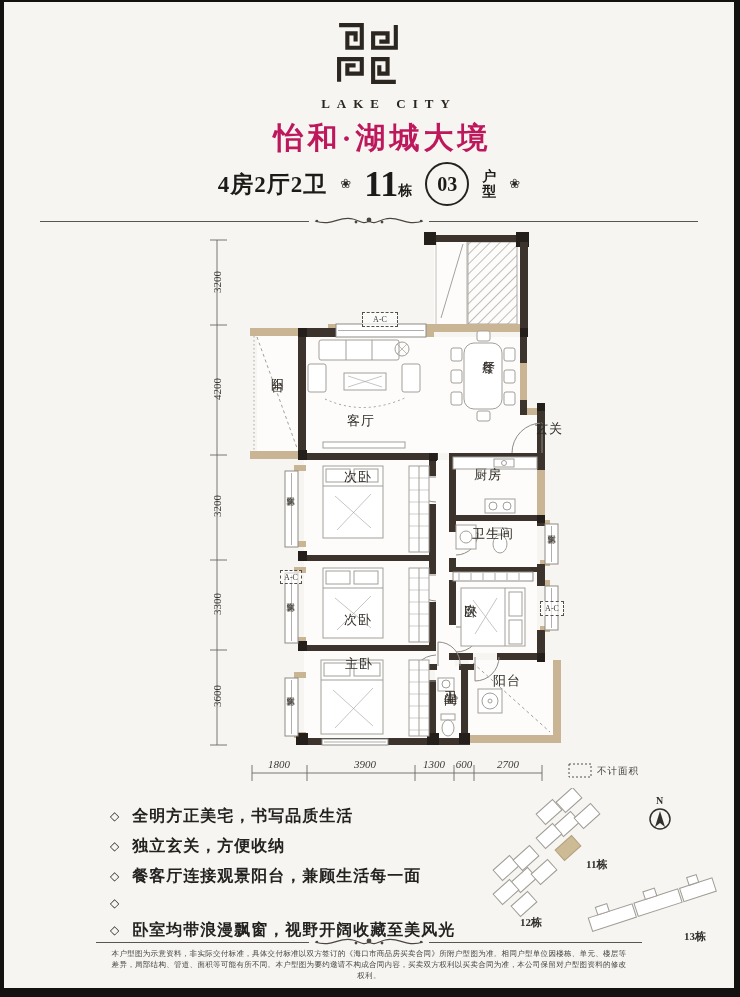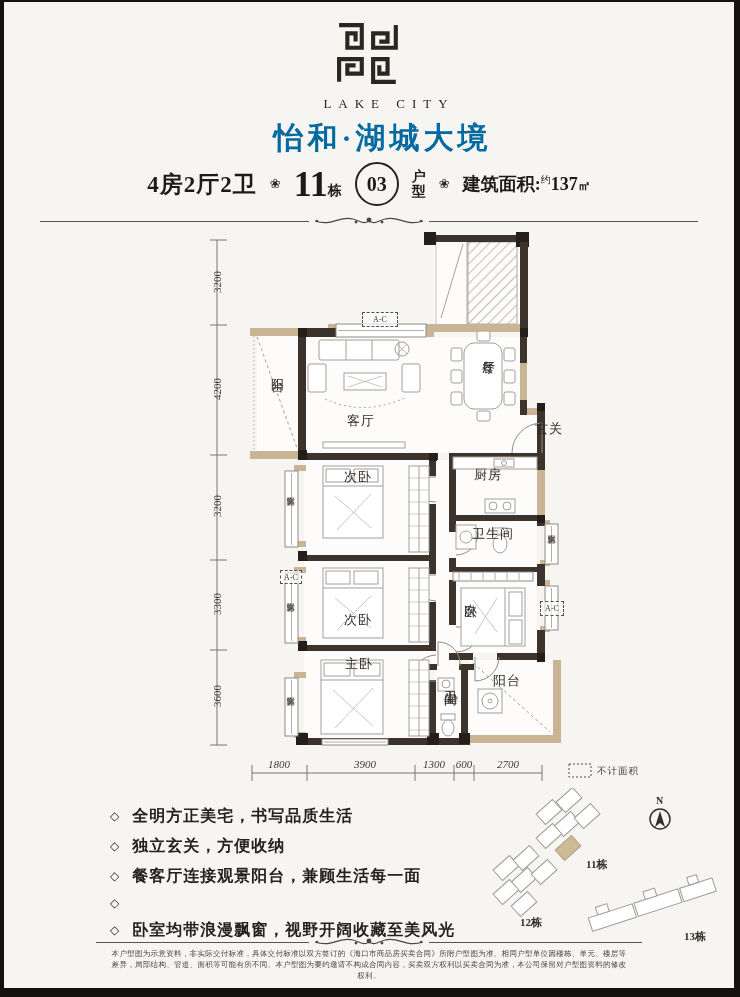--- a/index.html
+++ b/index.html
@@ -2,22 +2,22 @@
 <html><head>
 <meta charset="utf-8">
 <style>
   html,body{margin:0;padding:0;}
   body{background:#141210;width:740px;height:997px;position:relative;overflow:hidden;
        font-family:"Liberation Serif","DejaVu Serif",serif;}
   .page{position:absolute;left:4px;top:2px;right:6px;bottom:9px;background:#f6f5f1;}
 
   
   .logo-wrap{position:absolute;left:0;right:0;top:20px;text-align:center;}
-  .brand{margin-top:4px;font-size:13px;font-weight:normal;letter-spacing:7px;color:#2b2620;padding-left:40px;}
-  .title{margin-top:6px;font-size:30px;font-weight:bold;letter-spacing:4px;color:#0369a1;padding-left:27px;}
+  .brand{margin-top:4px;font-size:13px;font-weight:bold;letter-spacing:7px;color:#2b2620;padding-left:40px;}
+  .title{margin-top:6px;font-size:30px;font-weight:bold;letter-spacing:4px;color:#be185d;padding-left:27px;}
   .subtitle{margin-top:4px;font-size:11px;letter-spacing:2px;color:#3a3632;}
 
   
   .spec{position:absolute;left:0;right:0;top:160px;display:flex;justify-content:center;
         align-items:center;gap:13px;color:#1d1b19;}
   .spec .rooms{font-size:23px;font-weight:bold;letter-spacing:1px;}
   .orn{font-size:13px;color:#2e2b28;}
   .bnum{font-size:36px;font-weight:bold;line-height:30px;}
   .bsuf{font-size:14px;font-weight:bold;vertical-align:bottom;}
   .ucirc{width:40px;height:40px;border:2.5px solid #26231f;border-radius:50%;
@@ -84,21 +84,20 @@
   <div class="spec">
     <span class="rooms">4房2厅2卫</span>
     <span class="orn">❀</span>
     <span><span class="bnum">11</span><span class="bsuf">栋</span></span>
     <span class="ucirc">03</span>
     <span class="utype">
       <div>户</div>
         <div>型</div>
     </span>
     <span class="orn">❀</span>
-    <span class="area"><span>建筑面积:</span><span class="approx">约</span><span>137</span><span class="unit">㎡</span></span>
   </div>
 
   <div class="divider div-top">
     <span class="ln"></span>
     <svg width="120" height="18" viewBox="0 0 120 18">
       <g stroke="#4a453f" fill="none" stroke-width="1.2">
         <path d="M6 9 C24 15 30 3 44 7 C52 9 54 13 60 9"></path>
         <path d="M114 9 C96 15 90 3 76 7 C68 9 66 13 60 9"></path>
       </g>
       <g fill="#4a453f">

